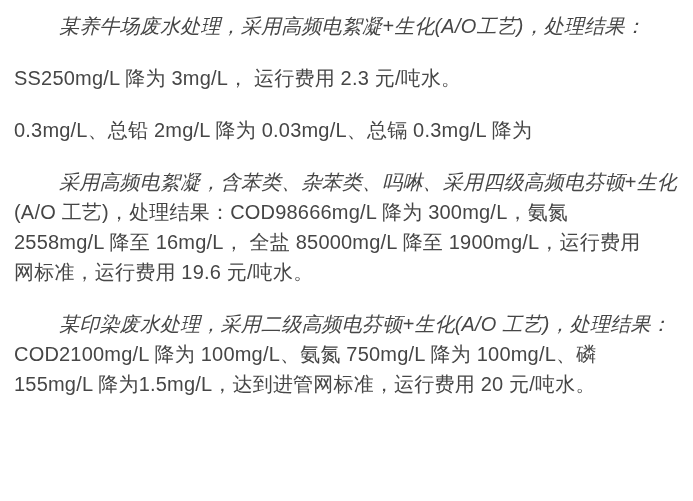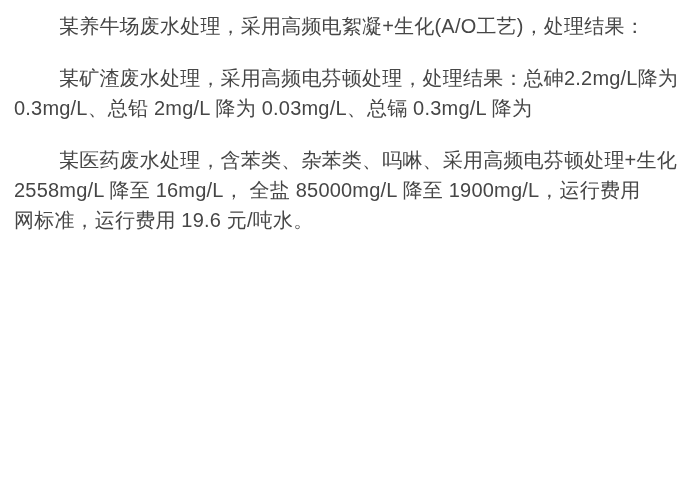--- a/index.html
+++ b/index.html
@@ -25,39 +25,46 @@
     margin-bottom: 22px;
   }
   .line {
     display: block;
     white-space: nowrap;
     overflow: hidden;
     letter-spacing: 0.2px;
   }
   .line.first {
     padding-left: 45px; 
+    font-style: italic;
   }
 </style>
 </head>
 <body>
 
 <div class="doc">
 
   <div class="para">
     <span class="line first">某养牛场废水处理，采用高频电絮凝+生化(A/O工艺)，处理结果：</span>
   </div>
 
   <div class="para">
+    <span class="line">SS250mg/L 降为 3mg/L， 运行费用 2.3 元/吨水。</span>
   </div>
 
   <div class="para">
-    <span class="line first">某矿渣废水处理，采用高频电芬顿处理，处理结果：总砷2.2mg/L降为</span>
     <span class="line">0.3mg/L、总铅 2mg/L 降为 0.03mg/L、总镉 0.3mg/L 降为</span>
   </div>
 
   <div class="para">
-    <span class="line first">某医药废水处理，含苯类、杂苯类、吗啉、采用高频电芬顿处理+生化</span>
+    <span class="line first">采用高频电絮凝，含苯类、杂苯类、吗啉、采用四级高频电芬顿+生化</span>
+    <span class="line">(A/O 工艺)，处理结果：COD98666mg/L 降为 300mg/L，氨氮</span>
     <span class="line">2558mg/L 降至 16mg/L， 全盐 85000mg/L 降至 1900mg/L，运行费用</span>
     <span class="line">网标准，运行费用 19.6 元/吨水。</span>
   </div>
 
+  <div class="para">
+    <span class="line first">某印染废水处理，采用二级高频电芬顿+生化(A/O 工艺)，处理结果：</span>
+    <span class="line">COD2100mg/L 降为 100mg/L、氨氮 750mg/L 降为 100mg/L、磷</span>
+    <span class="line">155mg/L 降为1.5mg/L，达到进管网标准，运行费用 20 元/吨水。</span>
+  </div>
 
 </div>
 
 </body></html>

